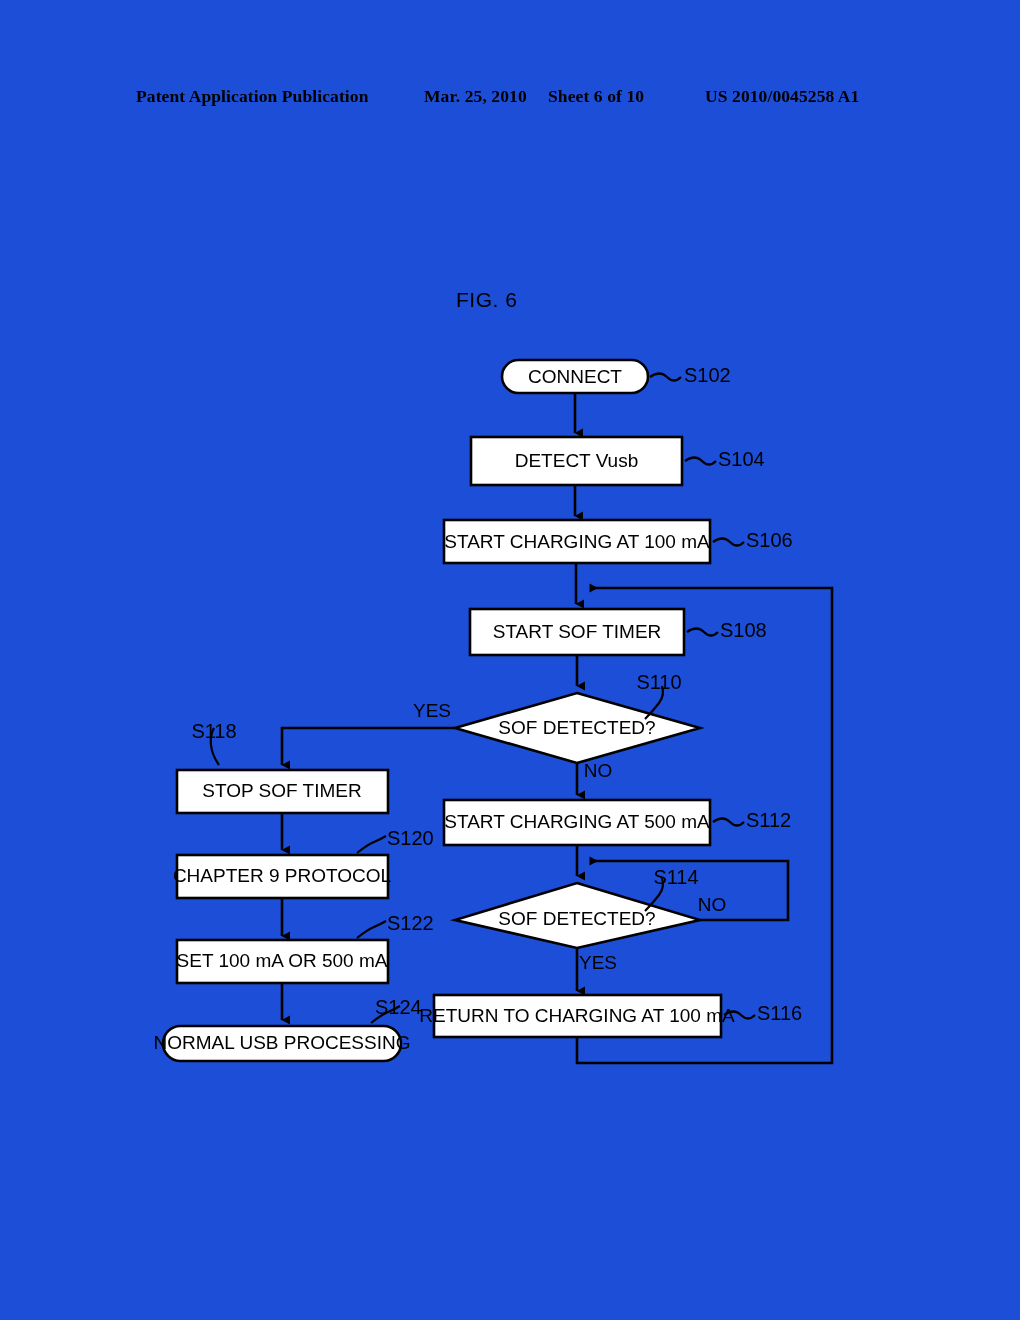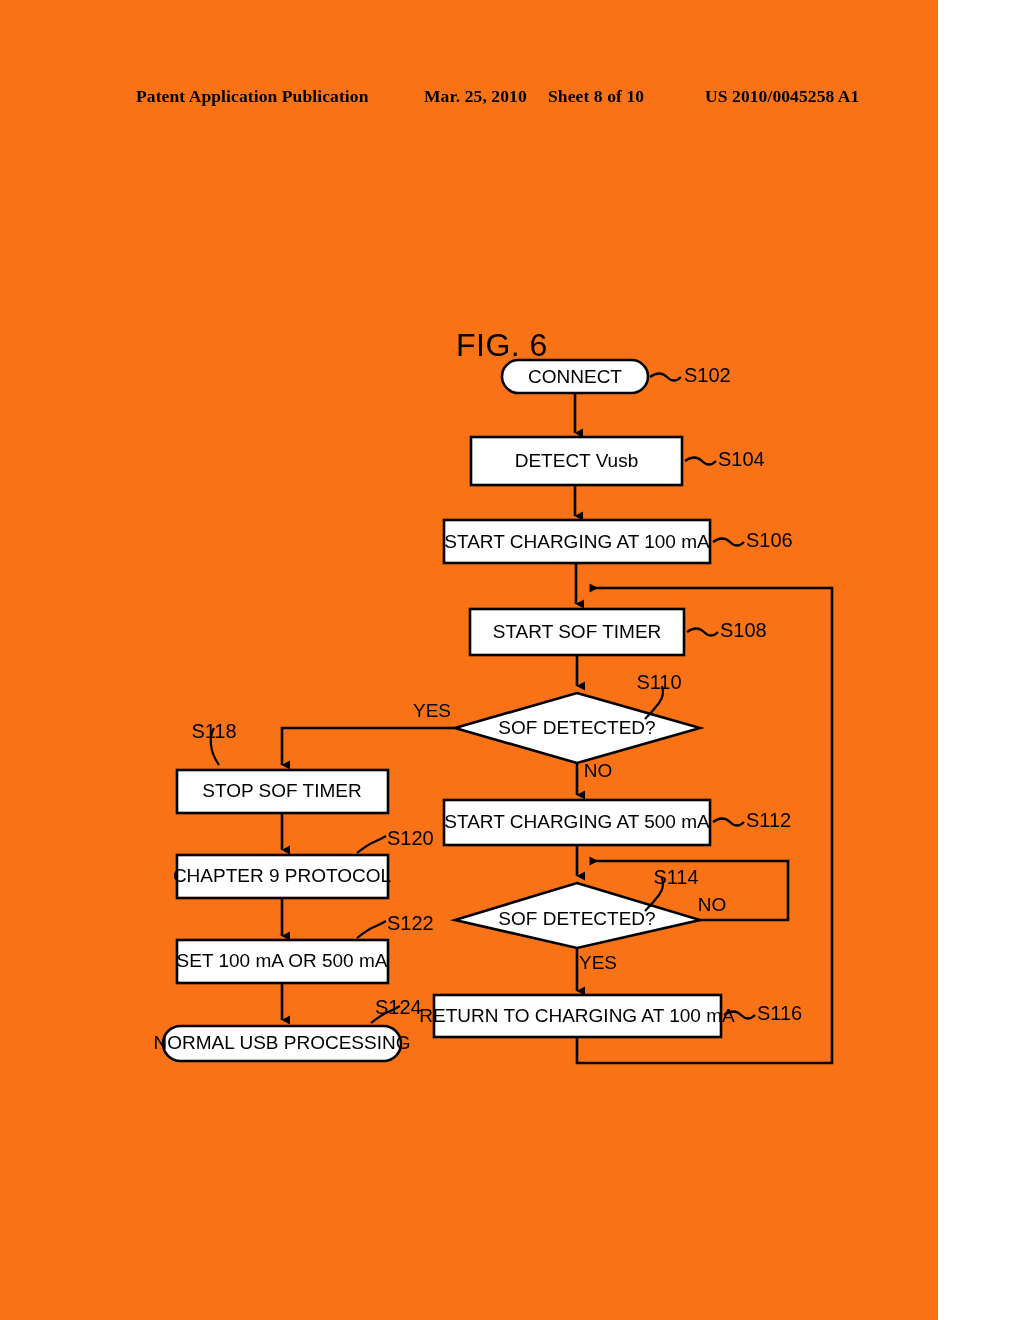--- a/index.html
+++ b/index.html
@@ -11,23 +11,23 @@
     width: 1024px;
     height: 1320px;
     position: relative;
     font-family: "Liberation Sans", sans-serif;
     color: #000000;
     overflow: hidden;
   }
   #page {
     position: absolute;
     left: 0; top: 0;
-    width: 938px;
-    height: 1320px;
-    background: #f97316;
+    width: 1020px;
+    height: 1320px;
+    background: #1d4ed8;
   }
   
   #pub-header {
     position: absolute;
     left: 0;
     top: 86px;
     width: 1024px;
     height: 26px;
     font-family: "Liberation Serif", serif;
     font-weight: bold;
@@ -46,25 +46,24 @@
     position: absolute;
     left: 0;
     top: 0;
     width: 1024px;
     height: 1320px;
   }
   #fig-title {
     position: absolute;
     left: 456px;
     top: 288px;
-    font-size: 32px;
+    font-size: 21px;
     font-family: "Liberation Sans", sans-serif;
     letter-spacing: 0.5px;
     white-space: nowrap;
-    margin-top: 39px;
   }
   svg#flow {
     position: absolute;
     left: 0;
     top: 0;
     width: 1024px;
     height: 1320px;
     display: block;
   }
   svg#flow .shape {
@@ -110,21 +109,21 @@
   }
 </style>
 </head>
 <body>
 
 <div id="page">
 
   <div id="pub-header">
     <span class="h-item h-pub">Patent Application Publication</span>
     <span class="h-item h-date">Mar. 25, 2010</span>
-    <span class="h-item h-sheet">Sheet 8 of 10</span>
+    <span class="h-item h-sheet">Sheet 6 of 10</span>
     <span class="h-item h-num">US 2010/0045258 A1</span>
   </div>
 
   <div id="figure-area">
 
     <div id="fig-title">FIG. 6</div>
 
     <svg id="flow" viewBox="0 0 1024 1320">
       <defs>
         <marker id="arrowDown" markerWidth="10" markerHeight="10" refX="5" refY="8.5" orient="auto" markerUnits="userSpaceOnUse">

